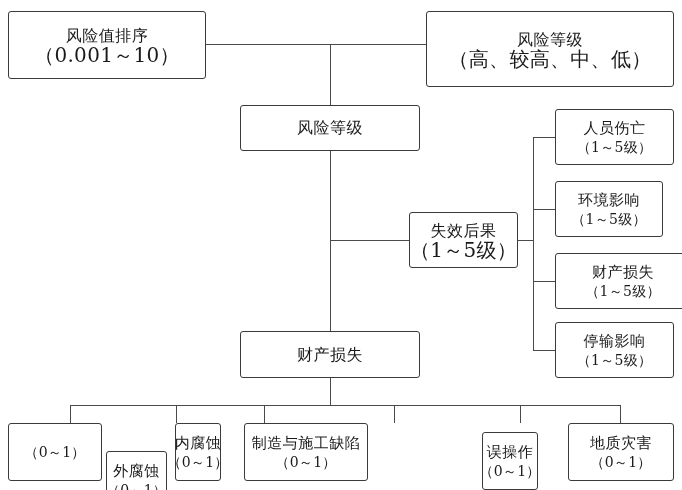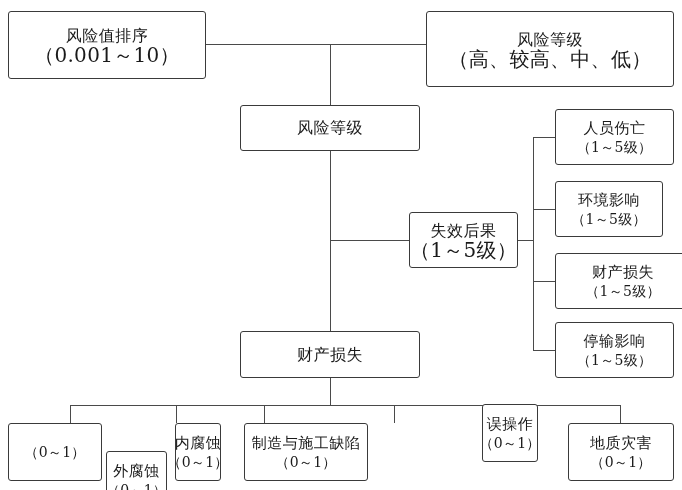--- a/index.html
+++ b/index.html
@@ -133,21 +133,21 @@
     <div class="l2">（0～1）</div>
   </div>
   <div class="node small" style="left:175px; top:423px; width:46px; height:58px;">
     <div class="l1">内腐蚀</div>
     <div class="l2">（0～1）</div>
   </div>
   <div class="node small" style="left:244px; top:423px; width:124px; height:58px;">
     <div class="l1">制造与施工缺陷</div>
     <div class="l2">（0～1）</div>
   </div>
-  <div class="node small" style="left:482px; top:404px; width:56px; height:58px;">
+  <div class="node small" style="left:482px; top:432px; width:56px; height:58px;">
     <div class="l1">误操作</div>
     <div class="l2">（0～1）</div>
   </div>
   <div class="node small" style="left:568px; top:423px; width:106px; height:58px;">
     <div class="l1">地质灾害</div>
     <div class="l2">（0～1）</div>
   </div>
 
 </div>
 

